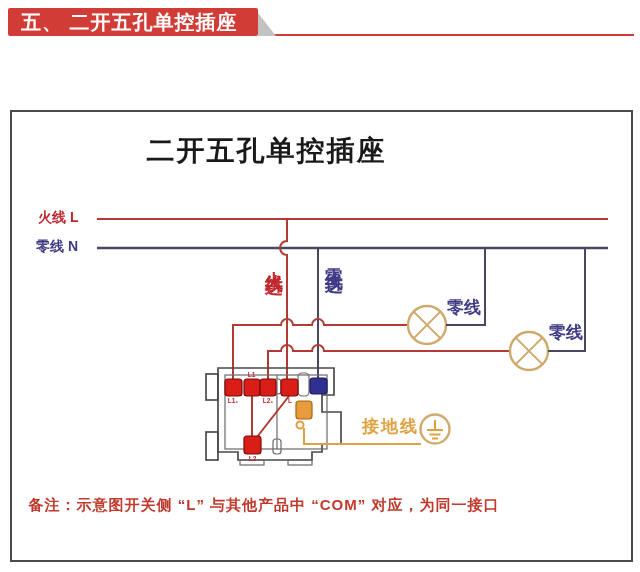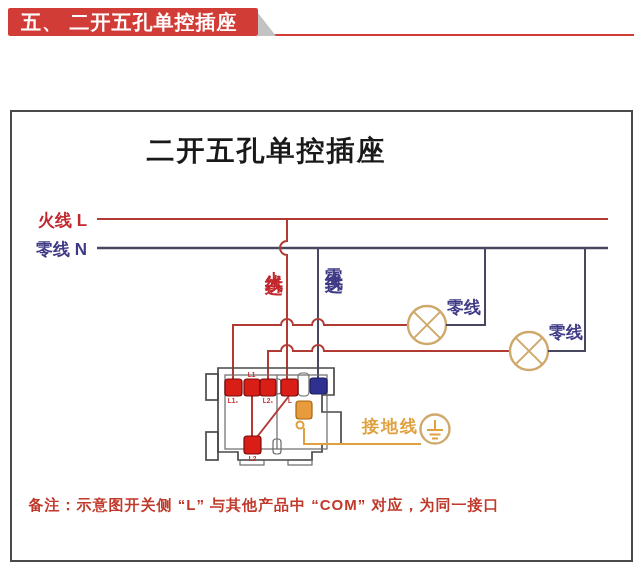--- a/index.html
+++ b/index.html
@@ -44,21 +44,21 @@
   .term-red{fill:var(--terminal-red,#d81e16);stroke:#7a0c0c;stroke-width:1.2;}
   .term-blue{fill:var(--terminal-blue,#2f3190);stroke:#1b1d5e;stroke-width:1.2;}
   .term-orange{fill:var(--terminal-orange,#e89b3d);stroke:#a5670f;stroke-width:1.2;}
   .ground-ring{stroke:var(--lamp-gold,#cfa96b);stroke-width:2.4;fill:#ffffff;}
   .ground-glyph{stroke:var(--ground-orange,#dfa13f);stroke-width:2;fill:none;}
   
   .lbl{z-index:2;white-space:nowrap;font-weight:bold;}
   .lbl-live{color:var(--label-red,#c1272d);}
   .lbl-neutral{color:var(--neutral-label,#3f3a85);}
   .lbl-ground{color:var(--ground-orange,#dfa13f);}
-  .bus-label{font-size:17px;}
+  .bus-label{font-size:14px;}
   .vert{writing-mode:vertical-rl;text-orientation:upright;font-size:18px;letter-spacing:3px;}
   .zeroline-label{font-size:17px;}
   .ground-label{font-size:17px;letter-spacing:2px;}
   .term-lbl{font-size:6.5px;color:#c1272d;text-align:center;font-weight:bold;z-index:2;}
   .note{
     left:10px;top:496px;width:508px;text-align:center;z-index:2;
     font-size:15px;font-weight:bold;color:var(--note-red,#c0392b);letter-spacing:1px;
   }
 </style>
 </head>

